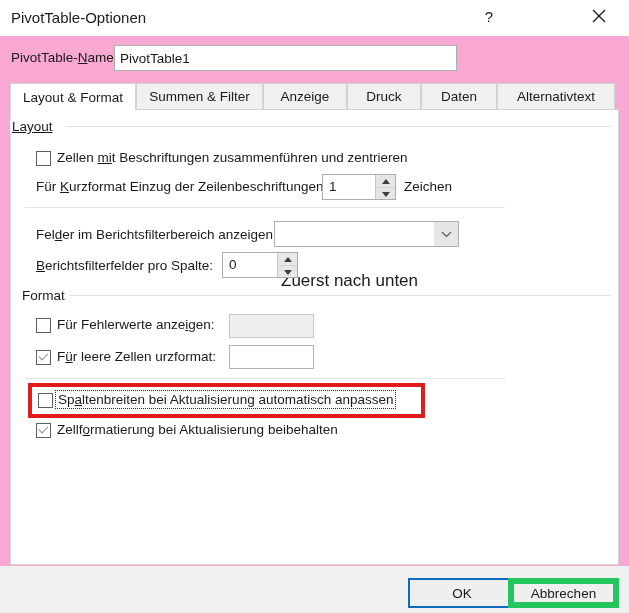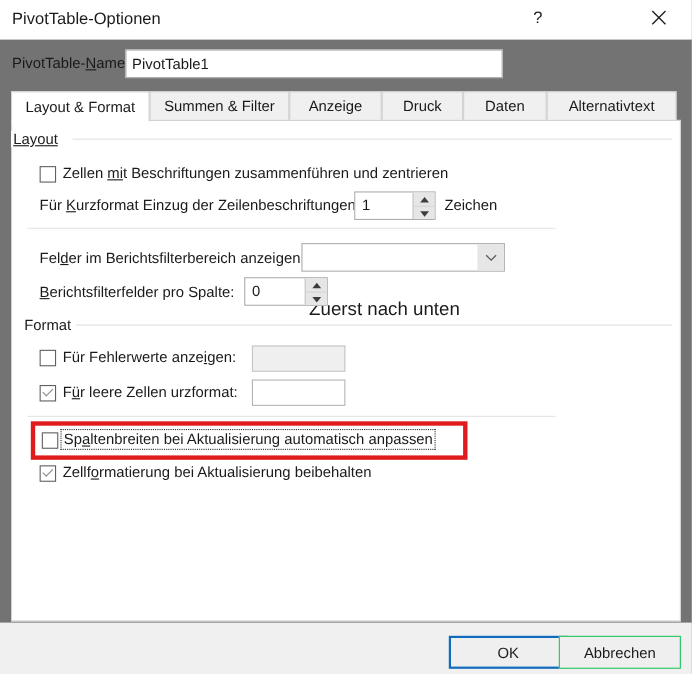--- a/index.html
+++ b/index.html
@@ -14,21 +14,21 @@
     font-size: 13px;
     color: #1a1a1a;
     overflow: hidden;
     position: relative;
   }
   .dialog {
     position: absolute;
     left: 0; top: 0;
     width: 629px;
     height: 613px;
-    background: #737373;
+    background: #f9a8d4;
     box-sizing: border-box;
   }
   
   .titlebar {
     position: absolute;
     left: 0; top: 0;
     width: 629px;
     height: 36px;
     background: #ffffff;
   }
@@ -284,21 +284,21 @@
     top: 566px;
     width: 629px;
     height: 47px;
     background: #f0f0f0;
   }
   .btn {
     position: absolute;
     top: 578px;
     height: 30px;
     box-sizing: border-box;
-    border: 1px solid #22c55e;
+    border: 6px solid #22c55e;
     background: #efefef;
     font-family: "Liberation Sans", sans-serif;
     font-size: 13.5px;
     color: #1a1a1a;
     display: flex;
     align-items: center;
     justify-content: center;
     cursor: default;
   }
   .btn.default {

